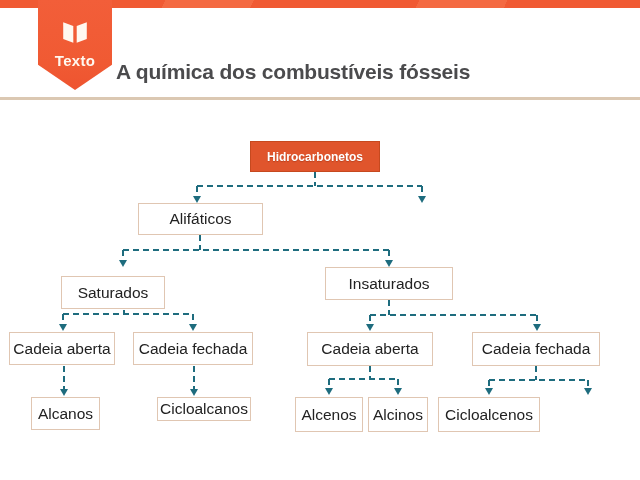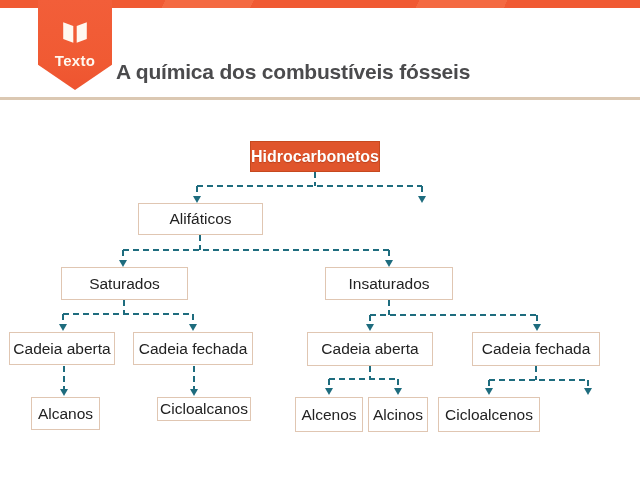--- a/index.html
+++ b/index.html
@@ -43,21 +43,21 @@
     fill:none;stroke:var(--c-connector_teal);stroke-width:2;stroke-dasharray:6 4;
   }
   .connectors path.head{fill:var(--c-connector_teal);stroke:none;}
   .node{
     position:absolute;display:flex;align-items:center;justify-content:center;
     background:#fff;border:1.5px solid var(--c-box_border);box-sizing:border-box;
     font-size:15.5px;color:var(--c-node_text);white-space:nowrap;
   }
   .node.root{
     background:var(--c-root_fill);border:1px solid var(--c-root_border);
-    color:#fff;font-weight:bold;font-size:16px;
+    color:#fff;font-weight:bold;font-size:12px;
     text-shadow:0 1px 1px rgba(120,30,0,.35);
   }
 </style>
 </head>
 <body>
 
 <div class="stage">
 
   <div class="topbar"></div>
 
@@ -111,21 +111,21 @@
       <path class="dash" d="M536 366 V380 M489 380 H588 M489 380 V388 M588 380 V388"></path>
       <path class="head" d="M485 388 L493 388 L489 395 Z"></path>
       <path class="head" d="M584 388 L592 388 L588 395 Z"></path>
     </g>
   </svg>
 
   <div class="node root" style="left:250px;top:141px;width:130px;height:31px">Hidrocarbonetos</div>
 
   <div class="node" style="left:138px;top:203px;width:125px;height:32px">Alifáticos</div>
 
-  <div class="node" style="left:61px;top:267px;width:127px;height:33px">Saturados</div>
+  <div class="node" style="left:61px;top:276px;width:104px;height:33px">Saturados</div>
   <div class="node" style="left:325px;top:267px;width:128px;height:33px">Insaturados</div>
 
   <div class="node" style="left:9px;top:332px;width:106px;height:33px">Cadeia aberta</div>
   <div class="node" style="left:133px;top:332px;width:120px;height:33px">Cadeia fechada</div>
   <div class="node" style="left:307px;top:332px;width:126px;height:34px">Cadeia aberta</div>
   <div class="node" style="left:472px;top:332px;width:128px;height:34px">Cadeia fechada</div>
 
   <div class="node" style="left:31px;top:397px;width:69px;height:33px">Alcanos</div>
   <div class="node" style="left:157px;top:397px;width:94px;height:24px">Cicloalcanos</div>
   <div class="node" style="left:295px;top:397px;width:68px;height:35px">Alcenos</div>

